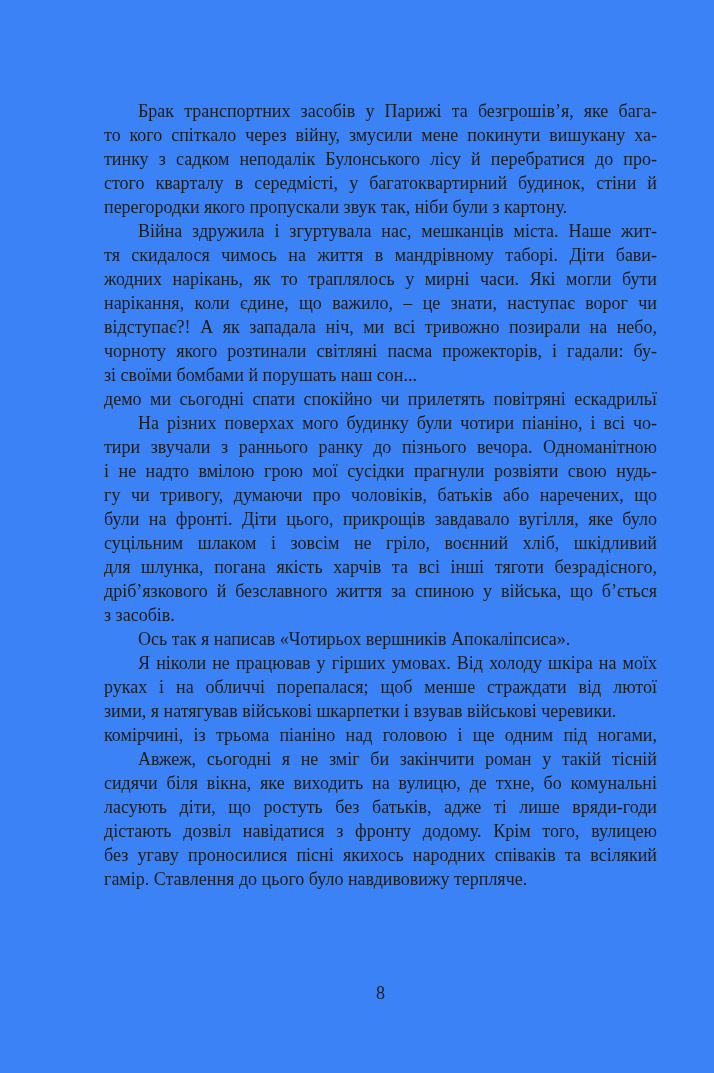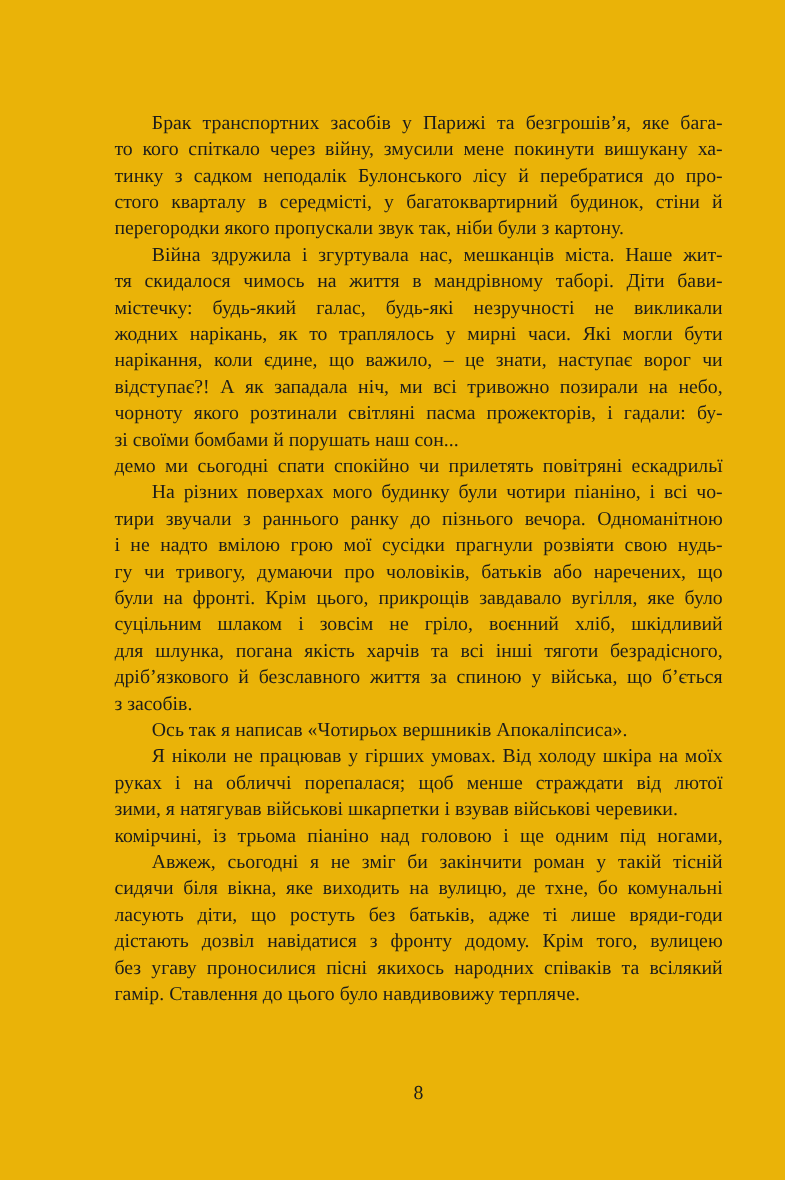--- a/index.html
+++ b/index.html
@@ -48,47 +48,46 @@
     top: 981px;
     width: 553px;
     text-align: center;
     font-size: 18px;
     line-height: 24px;
   }
 </style>
 </head>
 <body>
 
-<div class="book-page" style="background: #eab308; color: rgb(29, 29, 27);">
+<div class="book-page" style="background: #3b82f6; color: rgb(29, 29, 27);">
   <div class="text-block">
 
   <p class="para">
         <span class="line first">Брак транспортних засобів у Парижі та безгрошів’я, яке бага-</span>
         <span class="line">то кого спіткало через війну, змусили мене покинути вишукану ха-</span>
         <span class="line">тинку з садком неподалік Булонського лісу й перебратися до про-</span>
         <span class="line">стого кварталу в середмісті, у багатоквартирний будинок, стіни й</span>
         <span class="line last">перегородки якого пропускали звук так, ніби були з картону.</span>
       </p>
       <p class="para">
         <span class="line first">Війна здружила і згуртувала нас, мешканців міста. Наше жит-</span>
         <span class="line">тя скидалося чимось на життя в мандрівному таборі. Діти бави-</span>
-        <span class="line">містечку: будь-який галас, будь-які незручності не викликали</span>
         <span class="line">жодних нарікань, як то траплялось у мирні часи. Які могли бути</span>
         <span class="line">нарікання, коли єдине, що важило, – це знати, наступає ворог чи</span>
         <span class="line">відступає?! А як западала ніч, ми всі тривожно позирали на небо,</span>
         <span class="line">чорноту якого розтинали світляні пасма прожекторів, і гадали: бу-</span>
         <span class="line last">зі своїми бомбами й порушать наш сон...</span>
         <span class="line">демо ми сьогодні спати спокійно чи прилетять повітряні ескадрильї</span>
       </p>
       <p class="para">
         <span class="line first">На різних поверхах мого будинку були чотири піаніно, і всі чо-</span>
         <span class="line">тири звучали з раннього ранку до пізнього вечора. Одноманітною</span>
         <span class="line">і не надто вмілою грою мої сусідки прагнули розвіяти свою нудь-</span>
         <span class="line">гу чи тривогу, думаючи про чоловіків, батьків або наречених, що</span>
-        <span class="line">були на фронті. Крім цього, прикрощів завдавало вугілля, яке було</span>
+        <span class="line">були на фронті. Діти цього, прикрощів завдавало вугілля, яке було</span>
         <span class="line">суцільним шлаком і зовсім не гріло, воєнний хліб, шкідливий</span>
         <span class="line">для шлунка, погана якість харчів та всі інші тяготи безрадісного,</span>
         <span class="line">дріб’язкового й безславного життя за спиною у війська, що б’ється</span>
         <span class="line last">з засобів.</span>
       </p>
       <p class="para">
         <span class="line first last">Ось так я написав «Чотирьох вершників Апокаліпсиса».</span>
       </p>
       <p class="para">
         <span class="line first">Я ніколи не працював у гірших умовах. Від холоду шкіра на моїх</span>

